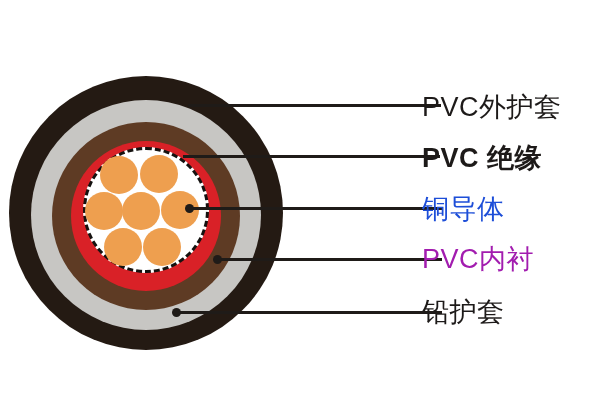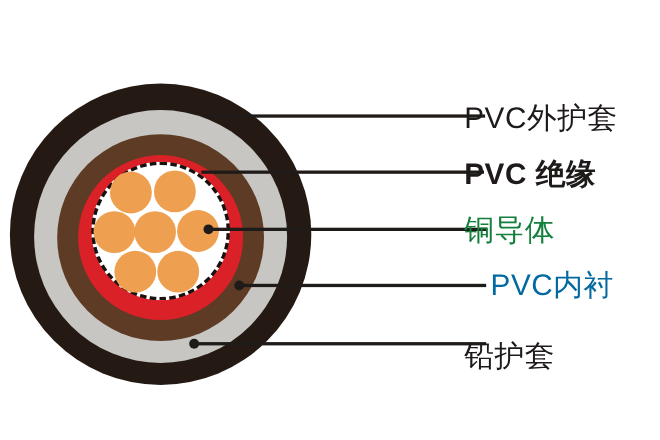--- a/index.html
+++ b/index.html
@@ -75,17 +75,17 @@
   <div class="leader l3" style="background-color: rgb(31, 27, 24);"></div>
   <div class="leader l4" style="background-color: rgb(31, 27, 24);"></div>
   <div class="leader l5" style="background-color: rgb(31, 27, 24);"></div>
 
   <div class="dot d3" style="background-color: rgb(31, 27, 24);"></div>
   <div class="dot d4" style="background-color: rgb(31, 27, 24);"></div>
   <div class="dot d5" style="background-color: rgb(31, 27, 24);"></div>
 
   <div class="label t1" style="color: rgb(29, 26, 25);">PVC外护套</div>
   <div class="label t2" style="color: rgb(29, 26, 25);">PVC 绝缘</div>
-  <div class="label t3" style="color: #15803d;">铜导体</div>
-  <div class="label t4" style="color: #0369a1; margin-left: 24px;">PVC内衬</div>
-  <div class="label t5" style="color: rgb(29, 26, 25); margin-top: 12px;">铅护套</div>
+  <div class="label t3" style="color: #1d4ed8;">铜导体</div>
+  <div class="label t4" style="color: #a21caf;">PVC内衬</div>
+  <div class="label t5" style="color: rgb(29, 26, 25);">铅护套</div>
 
 </div>
 
 </body></html>

